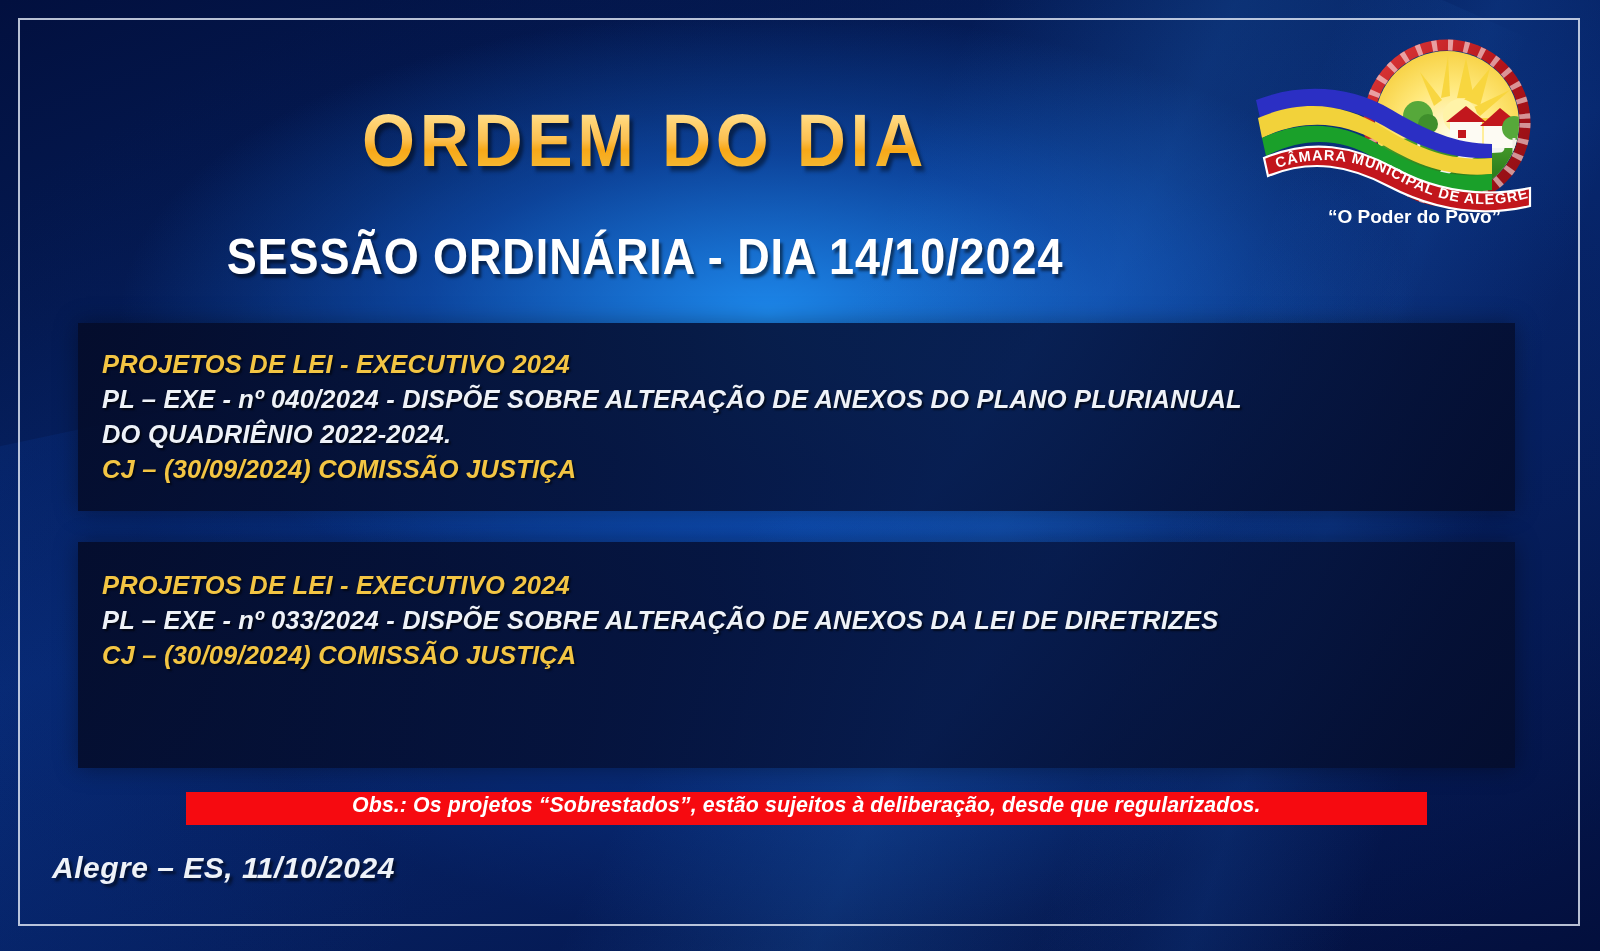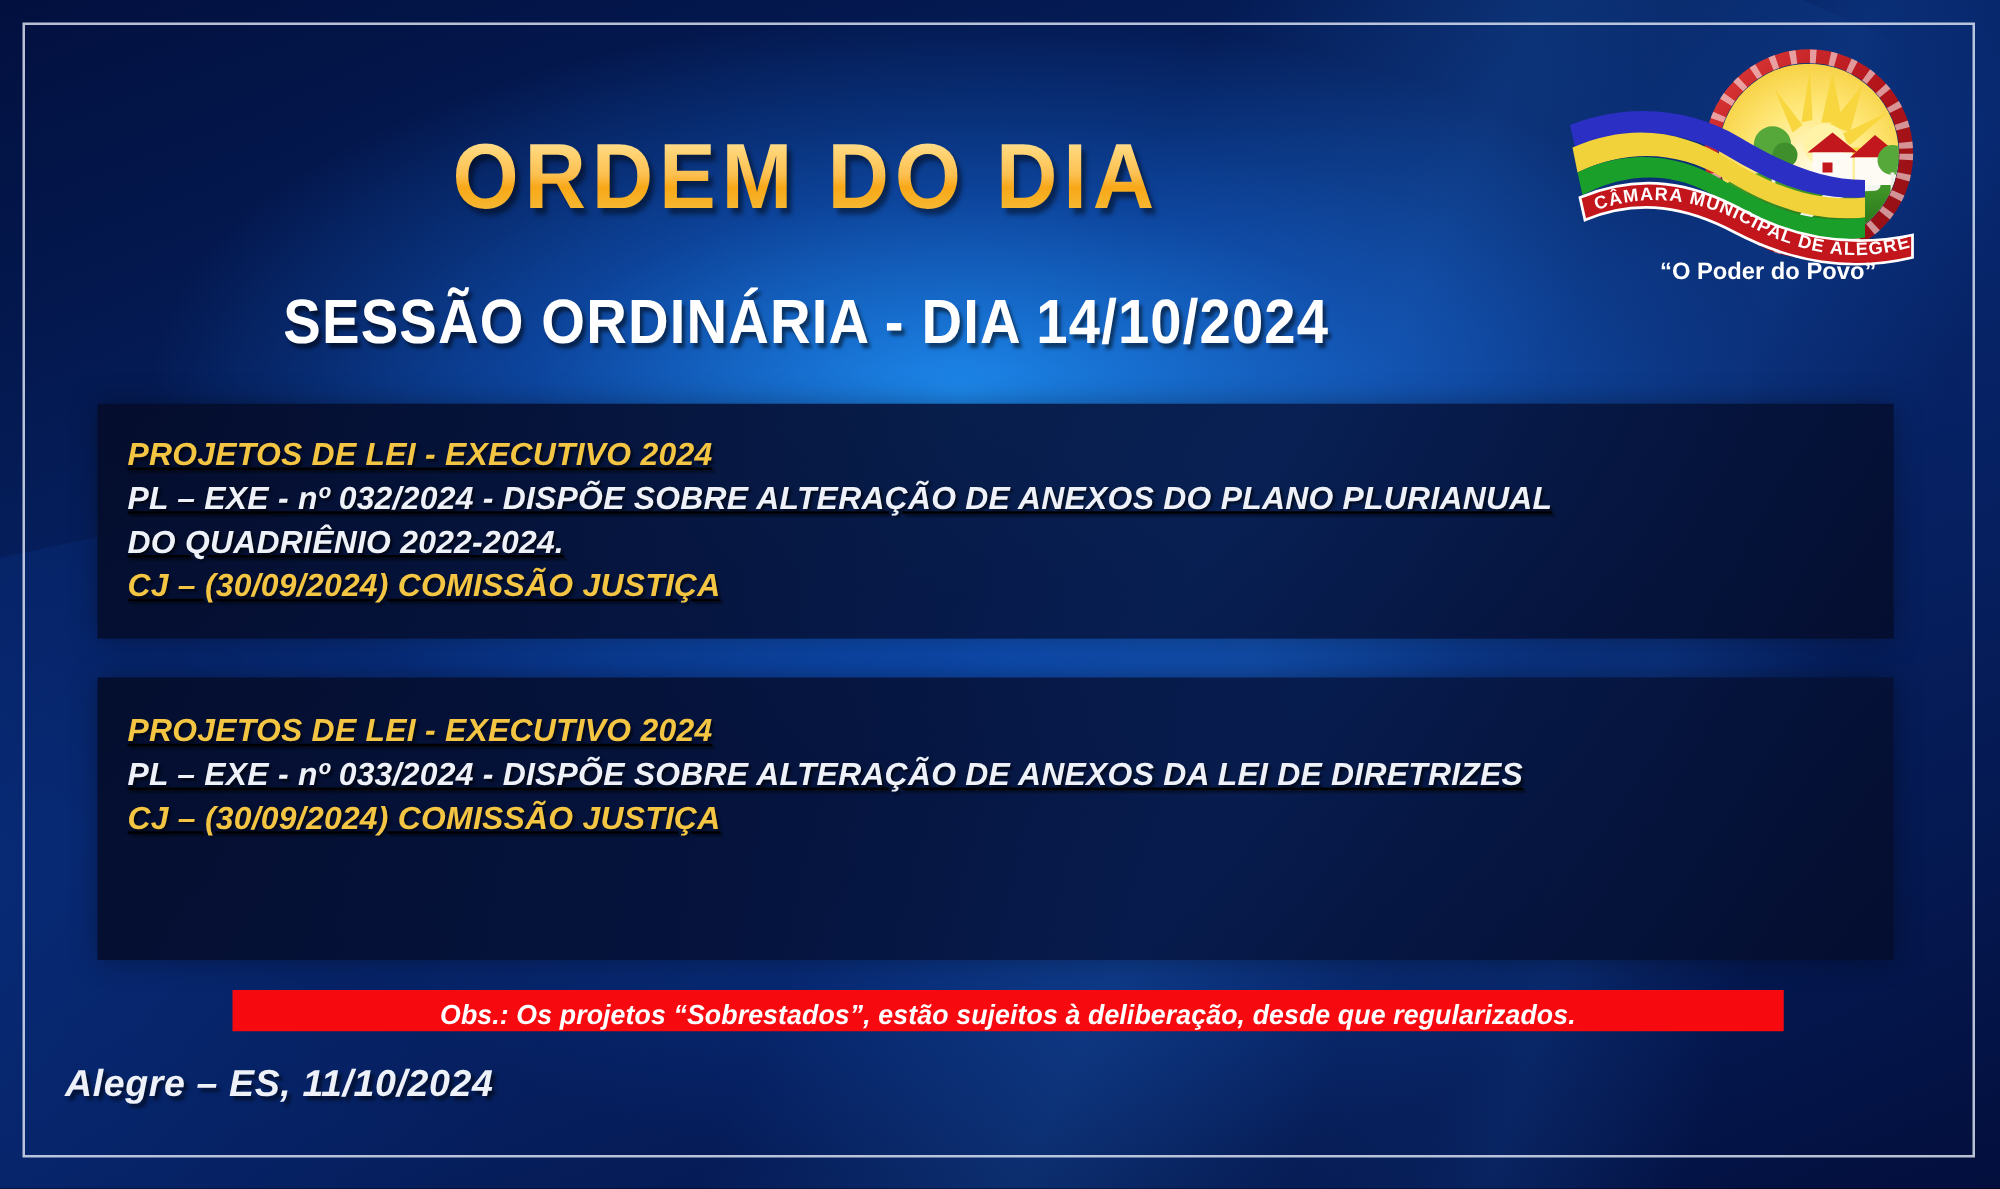--- a/index.html
+++ b/index.html
@@ -39,34 +39,34 @@
   #sub-title{position:absolute;left:0;top:186px;width:1290px;text-align:center;
     font-weight:bold;font-size:50px;letter-spacing:1px;color:#ffffff;
     text-shadow:3px 4px 3px rgba(0,0,0,.5);transform:scaleX(.9);transform-origin:center;}
 
   
   #logo{position:absolute;right:58px;top:38px;width:300px;height:190px;}
 
   
   .panel{position:absolute;left:78px;width:1437px;
     background:linear-gradient(125deg,rgba(4,12,42,.93) 0%,rgba(5,17,55,.9) 40%,rgba(6,22,66,.86) 62%,rgba(4,13,45,.93) 100%);
-    box-shadow:0 0 22px rgba(0,0,0,.35);text-decoration:underline;}
+    box-shadow:0 0 22px rgba(0,0,0,.35);}
   #panel-1{top:323px;height:188px;}
   #panel-2{top:542px;height:226px;}
   .panel .lines{padding:24px 0 0 24px;}
   .ln{font-weight:bold;font-style:italic;font-size:25.5px;line-height:35px;
     letter-spacing:.2px;white-space:nowrap;}
   .ln.head{color:#f3c543;text-shadow:2px 2px 2px rgba(0,0,0,.55);}
   .ln.body{color:#eef2f8;text-shadow:2px 2px 2px rgba(0,0,0,.6);}
   .ln.cj{color:#f3c543;text-shadow:2px 2px 2px rgba(0,0,0,.55);}
   #panel-2 .lines{padding-top:26px;}
 
   
   #note{position:absolute;left:186px;top:792px;width:1241px;height:33px;background:#f60a10;
-    display:flex;align-items:flex-end;justify-content:center;}
+    display:flex;align-items:flex-start;justify-content:center;}
   #note-text{color:#ffffff;font-weight:bold;font-style:italic;font-size:22px;letter-spacing:.1px;
     white-space:nowrap;transform:scaleX(.97);}
 
   
   #footer-place{position:absolute;left:52px;top:851px;
     color:#eef2f8;font-weight:bold;font-style:italic;font-size:30px;letter-spacing:.5px;
     text-shadow:3px 3px 3px rgba(0,0,0,.55);}
 </style>
 </head>
 <body>
@@ -163,21 +163,21 @@
         <textPath href="#ribbonPath" startOffset="2%">CÂMARA MUNICIPAL DE ALEGRE - ES</textPath>
       </text>
 
       <text x="86" y="185" font-family="'Liberation Sans',sans-serif" font-size="19" font-weight="bold" fill="#ffffff">“O Poder do Povo”</text>
     </svg>
   </div>
 
   <div class="panel" id="panel-1">
     <div class="lines">
       <div class="ln head">PROJETOS DE LEI - EXECUTIVO 2024</div>
-      <div class="ln body">PL – EXE - nº 032/2024 - DISPÕE SOBRE ALTERAÇÃO DE ANEXOS DO PLANO PLURIANUAL</div>
+      <div class="ln body">PL – EXE - nº 040/2024 - DISPÕE SOBRE ALTERAÇÃO DE ANEXOS DO PLANO PLURIANUAL</div>
       <div class="ln body">DO QUADRIÊNIO 2022-2024.</div>
       <div class="ln cj">CJ – (30/09/2024)  COMISSÃO JUSTIÇA</div>
     </div>
   </div>
 
   <div class="panel" id="panel-2">
     <div class="lines">
       <div class="ln head">PROJETOS DE LEI - EXECUTIVO 2024</div>
       <div class="ln body">PL – EXE - nº 033/2024 - DISPÕE SOBRE ALTERAÇÃO DE ANEXOS DA LEI DE DIRETRIZES</div>
       <div class="ln cj">CJ – (30/09/2024)  COMISSÃO JUSTIÇA</div>

